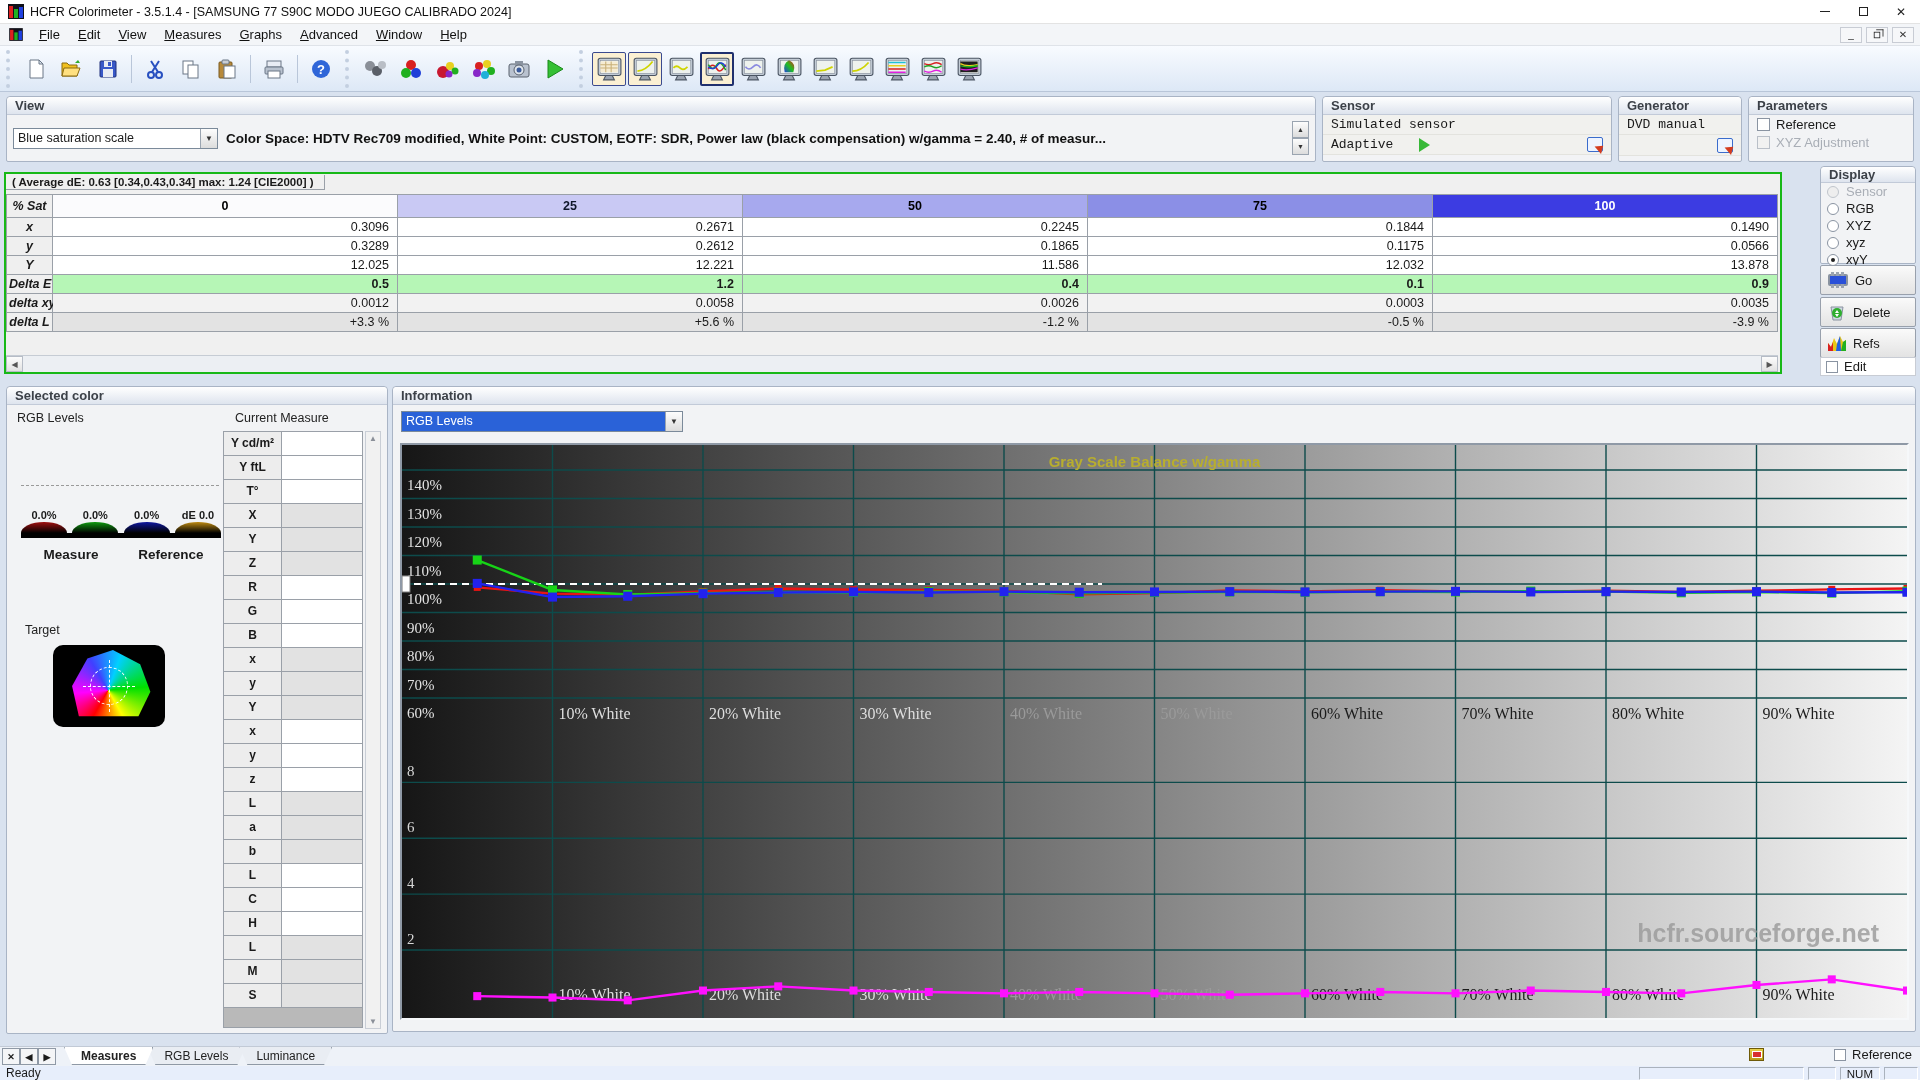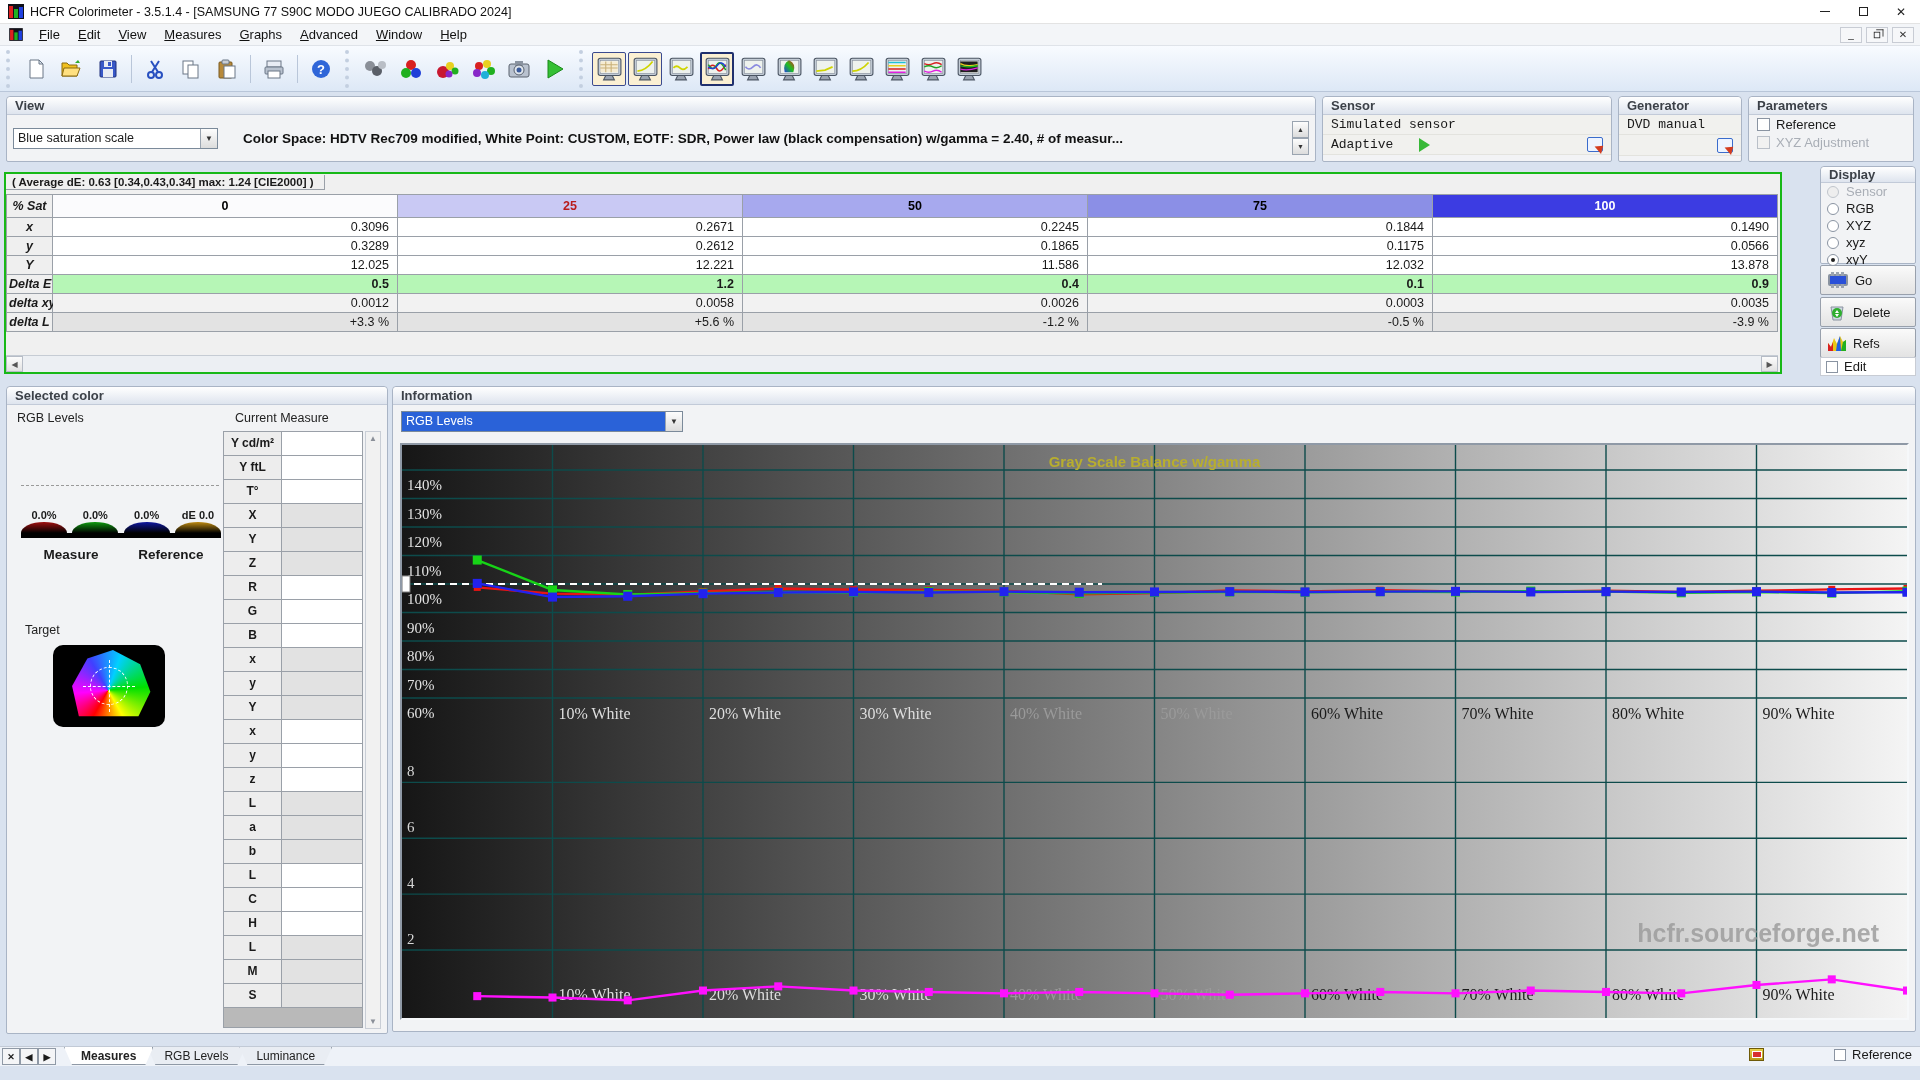--- a/index.html
+++ b/index.html
@@ -54,21 +54,21 @@
 
   
   .cbx { width:13px; height:13px; border:1px solid #8a94a2; background:#fff; display:inline-block; vertical-align:-2px; margin-right:6px; }
   .cbx.disabled { border-color:#b9bfc8; background:#f1f1f1; }
   .radio { width:12px; height:12px; border:1px solid #8a94a2; border-radius:50%; background:#fff; display:inline-block; vertical-align:-2px; margin-right:7px; position:relative; }
   .radio.sel:before { content:""; position:absolute; left:3px; top:3px; width:4px; height:4px; border-radius:50%; background:#222; }
   .radio.disabled { border-color:#c0c5cc; background:#eee; }
 
   
   #view-panel { left:6px; top:96px; width:1310px; height:66px; }
-  #view-body { display:flex; align-items:center; padding:4px 6px; gap:25px; height:46px; }
+  #view-body { display:flex; align-items:center; padding:4px 6px; gap:8px; height:46px; }
   #view-combo { width:205px; }
   #view-info { flex:1; font-weight:bold; font-size:13.5px; white-space:nowrap; overflow:hidden; color:#111; }
   .spinner { width:17px; height:34px; display:flex; flex-direction:column; }
   .spinner b { flex:1; border:1px solid #9aa4b0; background:linear-gradient(#fdfdfd,#dcdcdc); font-size:7px; color:#333; display:flex; align-items:center; justify-content:center; }
 
   #sensor-panel { left:1322px; top:96px; width:290px; height:66px; }
   #generator-panel { left:1618px; top:96px; width:124px; height:66px; }
   #parameters-panel { left:1748px; top:96px; width:166px; height:66px; }
   .line-row { padding:2px 8px; font-size:13px; background:#f1f1ee; border-bottom:1px solid #e3e3de; display:flex; align-items:center;font-family:Liberation Mono, monospace; }
   .play-tri { width:0; height:0; border-left:11px solid #37b837; border-top:7px solid transparent; border-bottom:7px solid transparent; margin-left:26px; }
@@ -517,21 +517,21 @@
         <div class="param-row disabled"><span class="cbx disabled"></span><span>XYZ Adjustment</span></div>
       </div>
   </div>
 
   <div id="table-block">
     <span id="table-summary">( Average dE: 0.63 [0.34,0.43,0.34] max: 1.24 [CIE2000] )</span>
     <div id="sat-grid">
         <div class="sat-row">
           <div class="sat-cell sat-head sat-label">% Sat</div>
           <div class="sat-cell sat-head" style="background: rgb(251, 251, 253); color: rgb(0, 0, 0);">0</div>
-          <div class="sat-cell sat-head" style="background: rgb(201, 201, 244); color: #b91c1c;">25</div>
+          <div class="sat-cell sat-head" style="background: rgb(201, 201, 244); color: #0f172a;">25</div>
           <div class="sat-cell sat-head" style="background: rgb(167, 169, 238); color: rgb(0, 0, 0);">50</div>
           <div class="sat-cell sat-head" style="background: rgb(139, 143, 230); color: rgb(0, 0, 0);">75</div>
           <div class="sat-cell sat-head" style="background: rgb(60, 60, 226); color: rgb(255, 255, 255);">100</div>
         </div>
         <div class="sat-row">
           <div class="sat-cell sat-label">x</div>
           <div class="sat-cell" style="background: rgb(255, 255, 255);">0.3096</div>
           <div class="sat-cell" style="background: rgb(255, 255, 255);">0.2671</div>
           <div class="sat-cell" style="background: rgb(255, 255, 255);">0.2245</div>
           <div class="sat-cell" style="background: rgb(255, 255, 255);">0.1844</div>
@@ -944,14 +944,22 @@
       </div>
     <div id="tab-right">
       <span id="palette-icon"></span>
       <span style="display:flex;align-items:center;">
         <span class="cbx" style="width:12px;height:12px;"></span>
         <span>Reference</span>
       </span>
     </div>
   </div>
 
+  <div id="statusbar">
+    <span id="status-ready">Ready</span>
+    <span style="margin-left:auto;"></span>
+    <span class="status-pane" style="width:165px;"></span>
+    <span class="status-pane" style="width:28px;"></span>
+    <span class="status-pane">NUM</span>
+    <span class="status-pane" style="width:34px;margin-right:2px;"></span>
+  </div>
 
 </div>
 
 </body></html>

